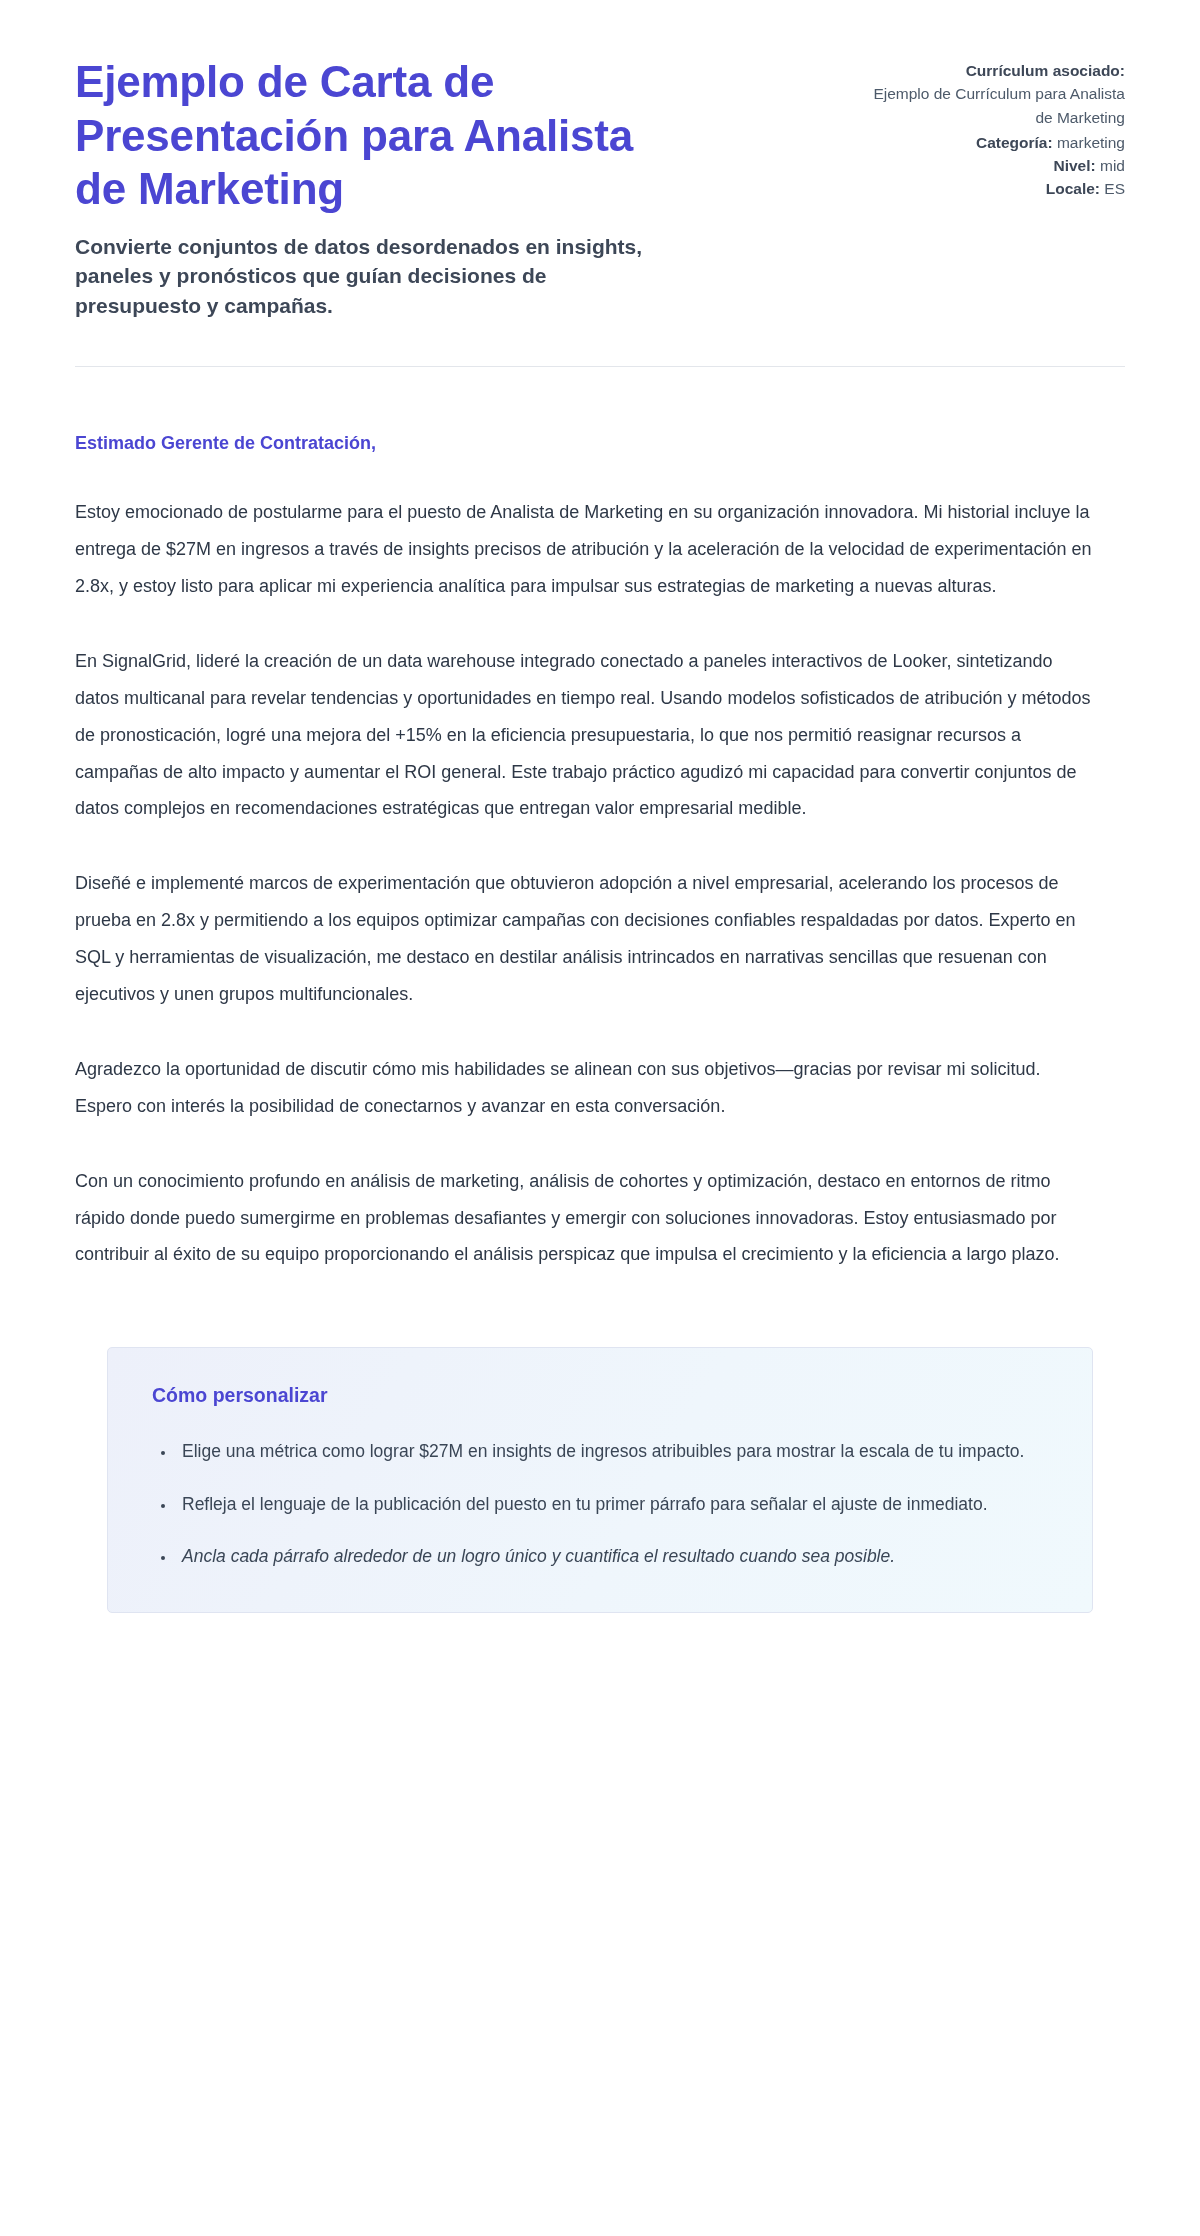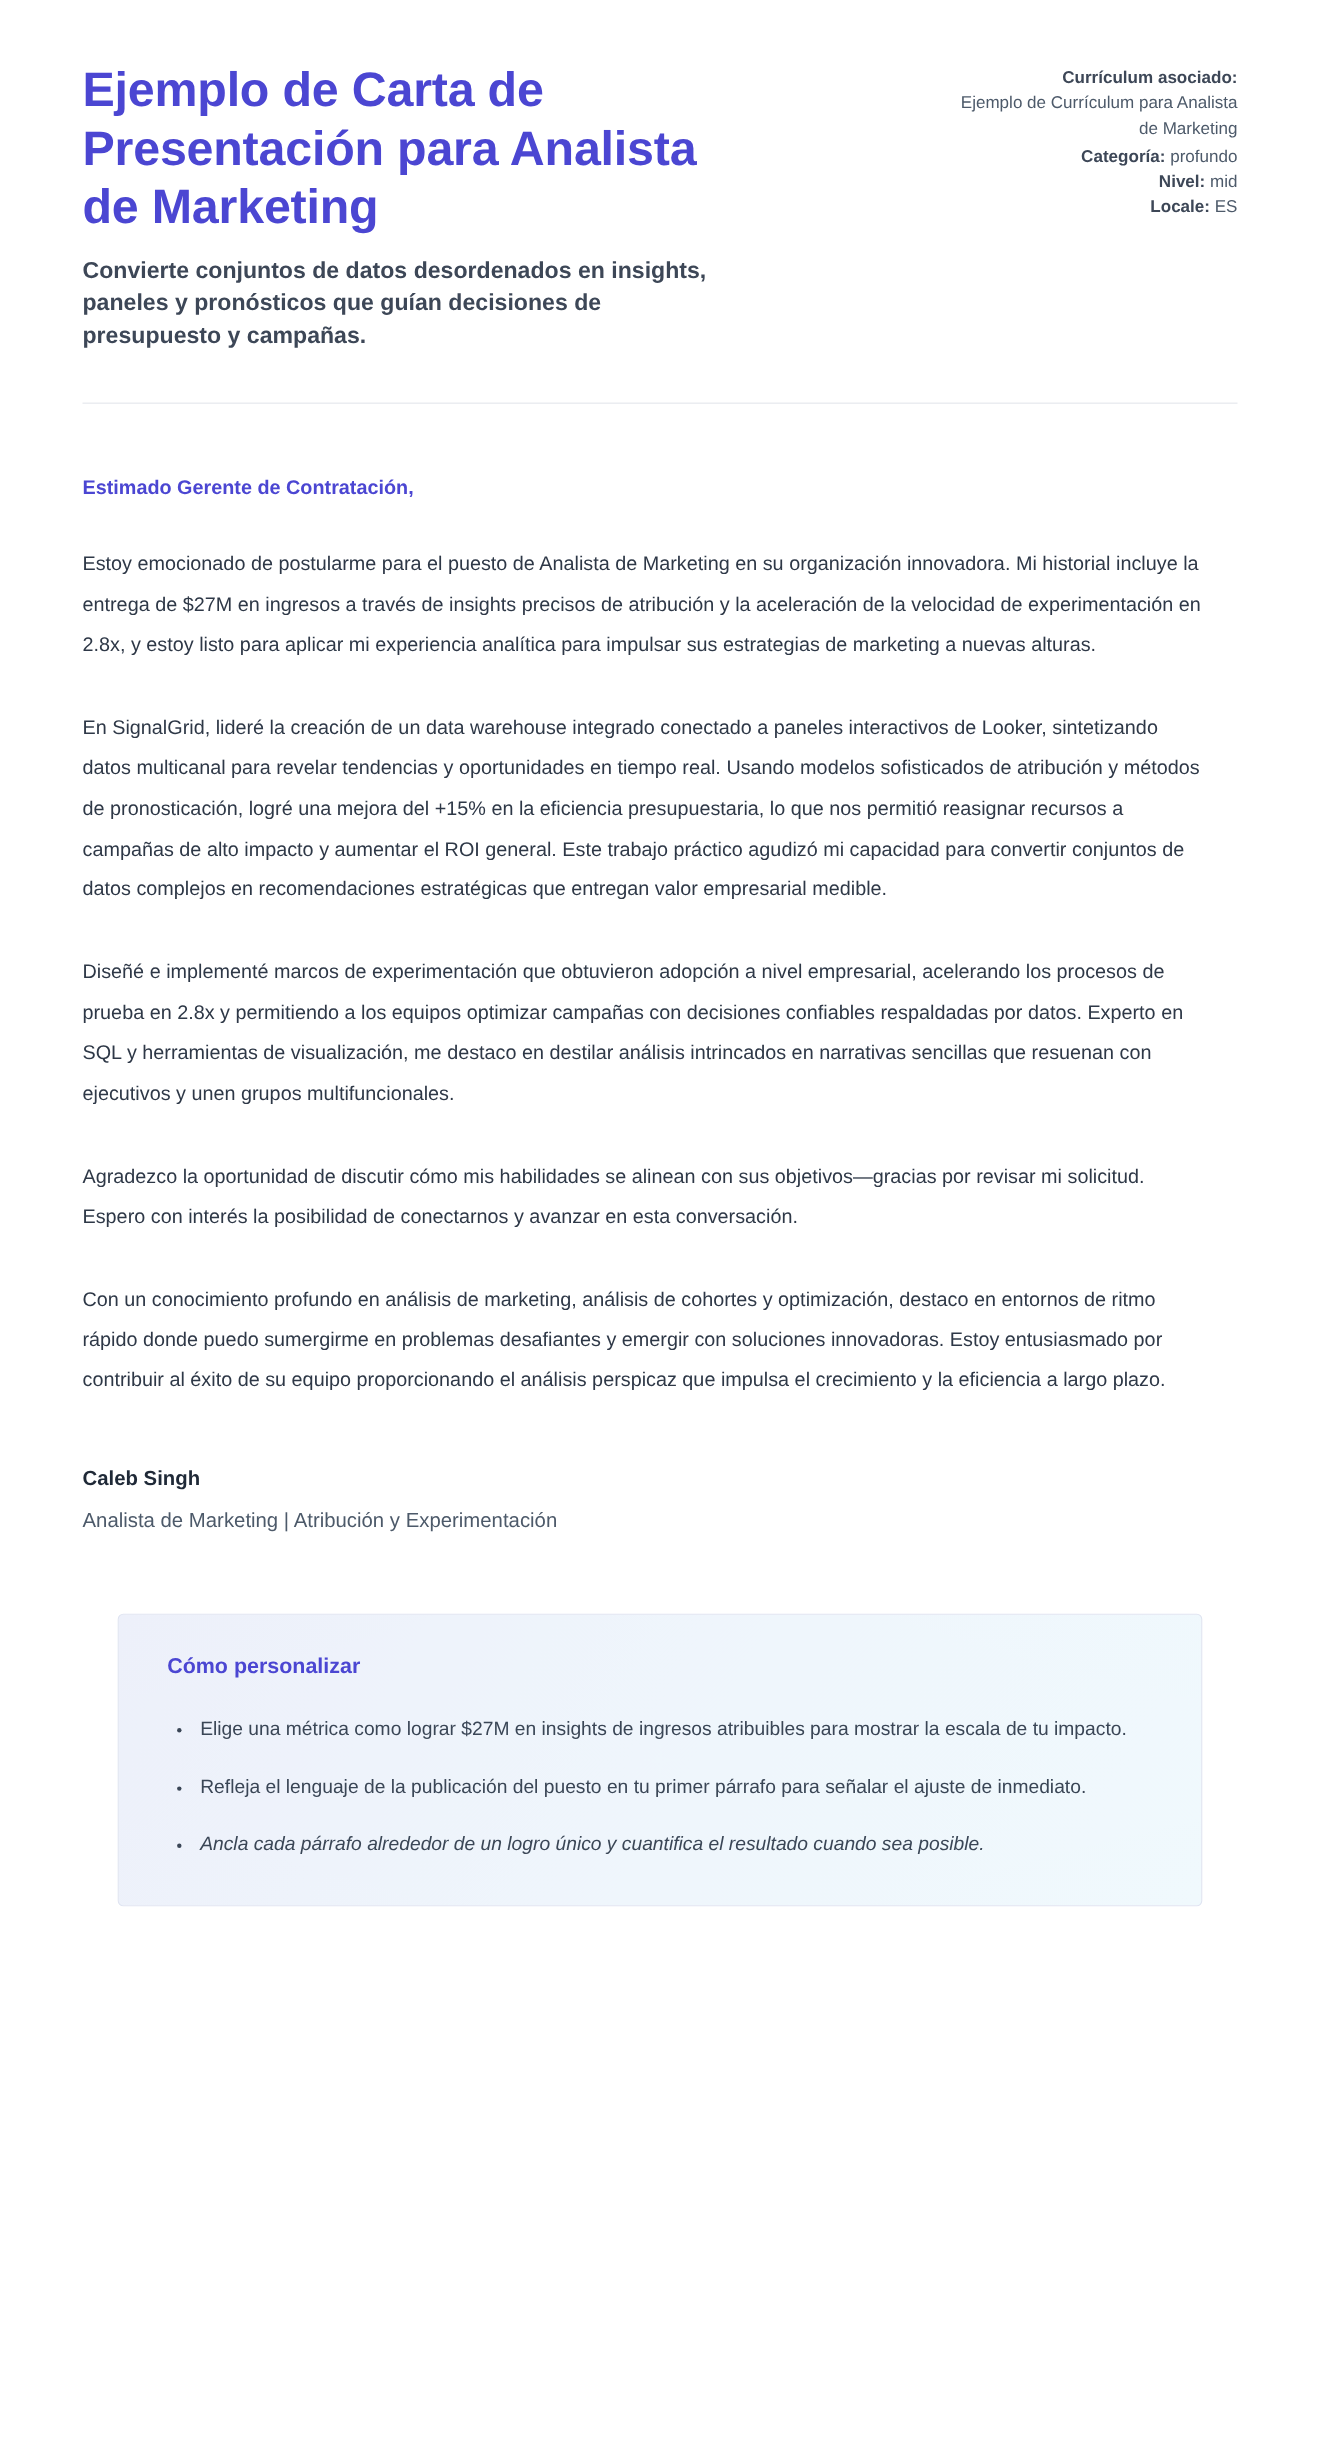--- a/index.html
+++ b/index.html
@@ -147,21 +147,21 @@
       <p class="page-subtitle">Convierte conjuntos de datos desordenados en insights, paneles y pronósticos que guían decisiones de presupuesto y campañas.</p>
     </div>
 
     <div class="meta-block">
       <div class="meta-row">
         <span class="meta-label">Currículum asociado:</span>
       </div>
       <div class="meta-value-block">Ejemplo de Currículum para Analista de Marketing</div>
       <div class="meta-row">
         <span class="meta-label">Categoría:</span>
-        <span>profundo</span>
+        <span>marketing</span>
       </div>
       <div class="meta-row">
         <span class="meta-label">Nivel:</span>
         <span>mid</span>
       </div>
       <div class="meta-row">
         <span class="meta-label">Locale:</span>
         <span>ES</span>
       </div>
     </div>
@@ -172,24 +172,20 @@
   <p class="greeting">Estimado Gerente de Contratación,</p>
 
   <div class="letter-body">
     <p class="letter-paragraph">Estoy emocionado de postularme para el puesto de Analista de Marketing en su organización innovadora. Mi historial incluye la entrega de $27M en ingresos a través de insights precisos de atribución y la aceleración de la velocidad de experimentación en 2.8x, y estoy listo para aplicar mi experiencia analítica para impulsar sus estrategias de marketing a nuevas alturas.</p>
     <p class="letter-paragraph">En SignalGrid, lideré la creación de un data warehouse integrado conectado a paneles interactivos de Looker, sintetizando datos multicanal para revelar tendencias y oportunidades en tiempo real. Usando modelos sofisticados de atribución y métodos de pronosticación, logré una mejora del +15% en la eficiencia presupuestaria, lo que nos permitió reasignar recursos a campañas de alto impacto y aumentar el ROI general. Este trabajo práctico agudizó mi capacidad para convertir conjuntos de datos complejos en recomendaciones estratégicas que entregan valor empresarial medible.</p>
     <p class="letter-paragraph">Diseñé e implementé marcos de experimentación que obtuvieron adopción a nivel empresarial, acelerando los procesos de prueba en 2.8x y permitiendo a los equipos optimizar campañas con decisiones confiables respaldadas por datos. Experto en SQL y herramientas de visualización, me destaco en destilar análisis intrincados en narrativas sencillas que resuenan con ejecutivos y unen grupos multifuncionales.</p>
     <p class="letter-paragraph">Agradezco la oportunidad de discutir cómo mis habilidades se alinean con sus objetivos—gracias por revisar mi solicitud. Espero con interés la posibilidad de conectarnos y avanzar en esta conversación.</p>
     <p class="letter-paragraph">Con un conocimiento profundo en análisis de marketing, análisis de cohortes y optimización, destaco en entornos de ritmo rápido donde puedo sumergirme en problemas desafiantes y emergir con soluciones innovadoras. Estoy entusiasmado por contribuir al éxito de su equipo proporcionando el análisis perspicaz que impulsa el crecimiento y la eficiencia a largo plazo.</p>
   </div>
 
-  <div class="signature">
-    <p class="signature-name">Caleb Singh</p>
-    <p class="signature-role">Analista de Marketing | Atribución y Experimentación</p>
-  </div>
 
 
   <div class="tips-box">
     <h2 class="tips-heading">Cómo personalizar</h2>
     <ul class="tips-list">
       <li>Elige una métrica como lograr $27M en insights de ingresos atribuibles para mostrar la escala de tu impacto.</li>
       <li>Refleja el lenguaje de la publicación del puesto en tu primer párrafo para señalar el ajuste de inmediato.</li>
       <li>Ancla cada párrafo alrededor de un logro único y cuantifica el resultado cuando sea posible.</li>
     </ul>
   </div>

